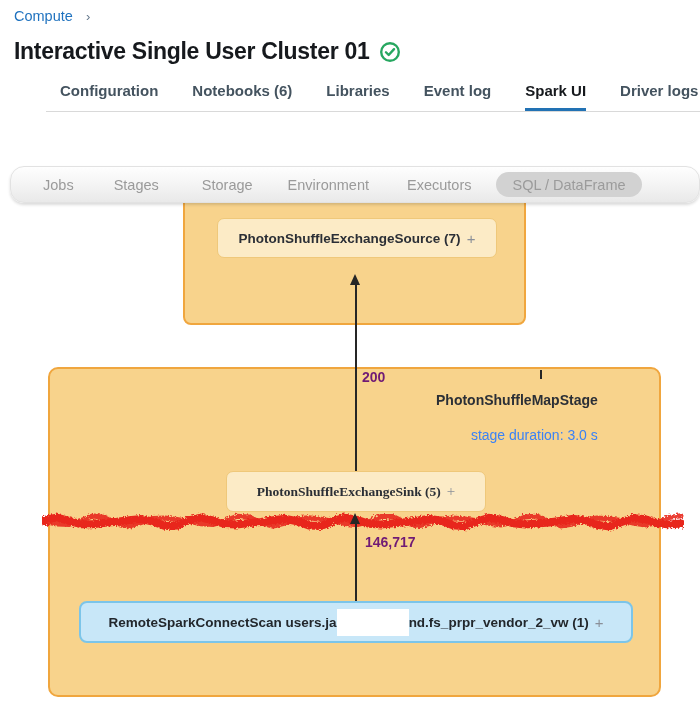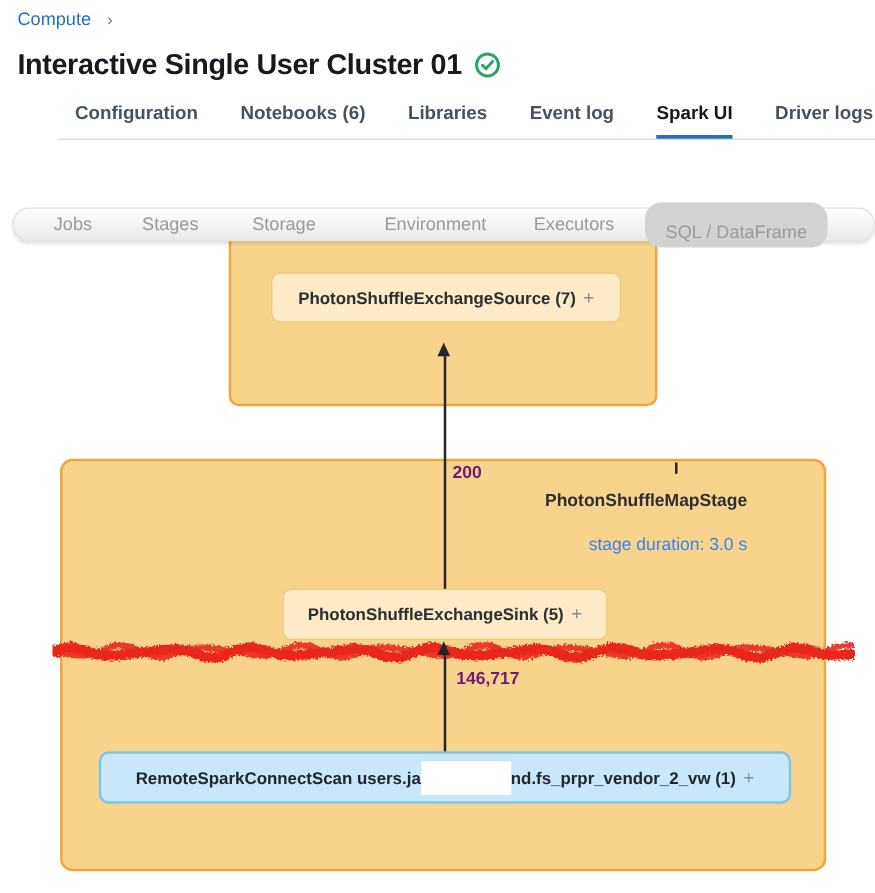--- a/index.html
+++ b/index.html
@@ -16,43 +16,43 @@
   .page-title { font-size:23px; font-weight:700; color:#16191d; letter-spacing:-0.3px; }
   .status-icon { margin-left:10px; width:22px; height:22px; display:inline-block; }
 
   .tabs { position:absolute; left:0; top:78px; width:700px;
     border-bottom:1px solid #d9d9d9; display:flex; padding-left:14px; gap:34px;margin-left:46px; }
   .tab { font-size:15px; font-weight:600; color:#44535f; padding:4px 0 9px;
     border-bottom:3px solid transparent; cursor:pointer; white-space:nowrap; }
   .tab.active { color:#16191d; border-bottom-color:#2272b4; }
 
   
-  .spark-bar { position:absolute; left:10px; top:166px; width:690px; height:27px;
+  .spark-bar { position:absolute; left:10px; top:166px; width:690px; height:37px;
     background:linear-gradient(180deg,#fefefe 0%,#f3f3f3 55%,#e9e9e9 100%);
     border:1px solid #e2e2e2; border-radius:14px;
     box-shadow:0 2px 3px rgba(0,0,0,0.14);
     display:flex; align-items:center; z-index:20; }
   .spark-tab { font-size:14.5px; color:#9a9a9a; cursor:pointer; white-space:nowrap; }
   .spark-tab.t0 { margin-left:32px; } .spark-tab.t1 { margin-left:40px; }
-  .spark-tab.t2 { margin-left:43px; } .spark-tab.t3 { margin-left:55px; }
+  .spark-tab.t2 { margin-left:43px; } .spark-tab.t3 { margin-left:35px; }
   .spark-tab.t4 { margin-left:38px; }
   .spark-pill { margin-left:25px; background:#d2d2d2; color:#9b9b9b;
-    font-size:14.5px; border-radius:13px; padding:16px 16px 4px; cursor:pointer; }
+    font-size:14.5px; border-radius:13px; padding:5px 16px 4px; cursor:pointer; }
 
   
   .dag { position:absolute; left:0; top:0; width:700px; height:714px; z-index:1; }
   .stage-box { position:absolute; background:#f8d38c; border:2px solid #f0a63e; }
   .box-source { left:183px; top:178px; width:343px; height:147px; border-radius:8px; }
   .box-map { left:48px; top:367px; width:613px; height:330px; border-radius:10px; }
 
   .op-node { position:absolute; background:#fcebc6; border:1.5px solid #efc87a;
     border-radius:7px; display:flex; align-items:center; justify-content:center;
     font-size:13.5px; font-weight:700; color:#2b2f36; cursor:pointer; white-space:nowrap; }
   .node-source { left:217px; top:218px; width:280px; height:40px; }
-  .node-sink { left:226px; top:471px; width:260px; height:41px; }
+  .node-sink { left:226px; top:471px; width:260px; height:41px;font-family:Liberation Serif, serif; }
   .expander { font-weight:400; color:#8a8f98; margin-left:6px; font-size:15px; }
 
   .scan-node { position:absolute; left:79px; top:601px; width:554px; height:42px;
     background:#c8e7f8; border:2px solid #7cc5e9; border-radius:8px;
     display:flex; align-items:center; justify-content:center;
     font-size:13.5px; font-weight:700; color:#22272c; cursor:pointer; white-space:nowrap; z-index:2; }
   .redaction-white { display:inline-block; width:72px; height:27px; background:#ffffff;
     vertical-align:middle; }
 
   .edge-line { position:absolute; width:2px; background:#262626; }

